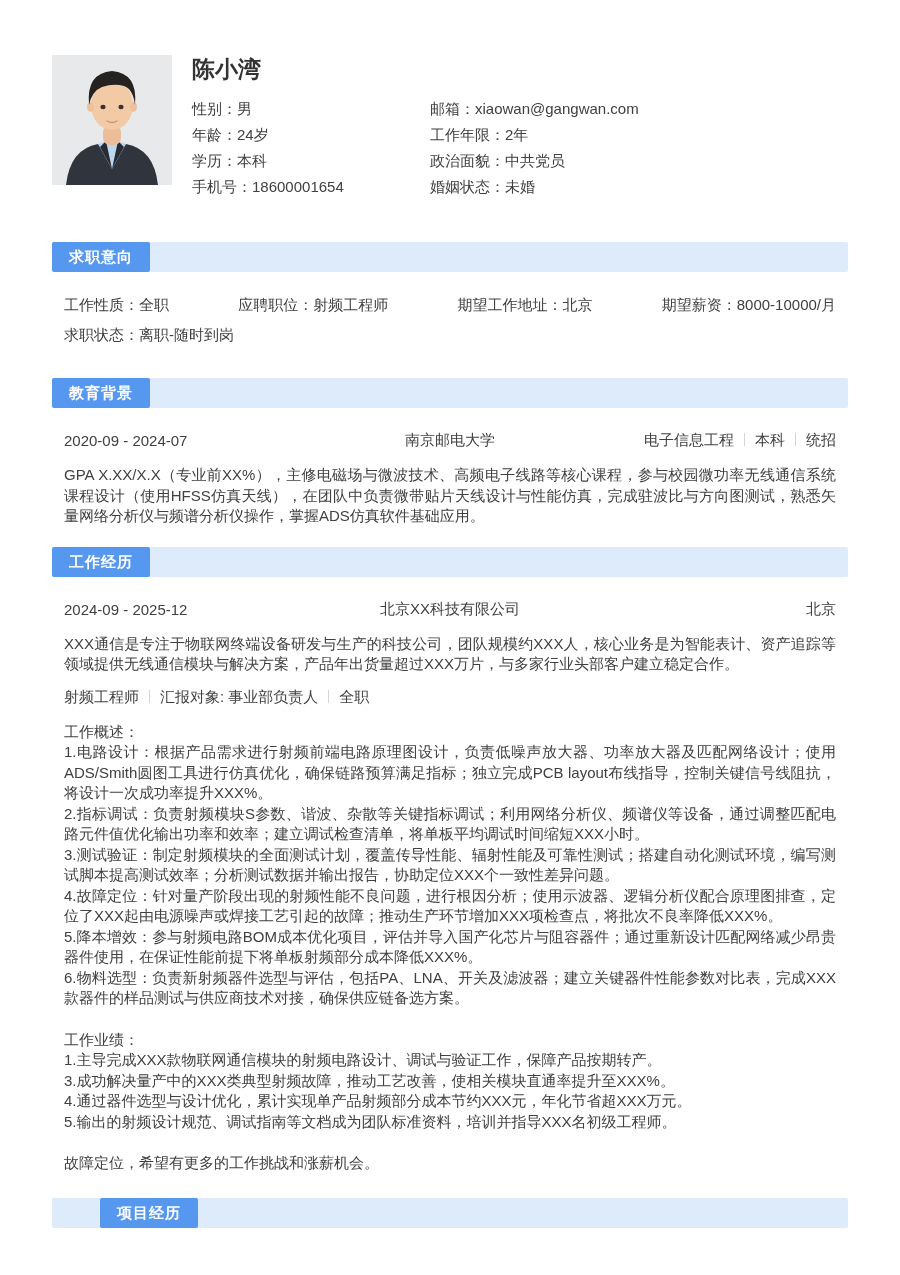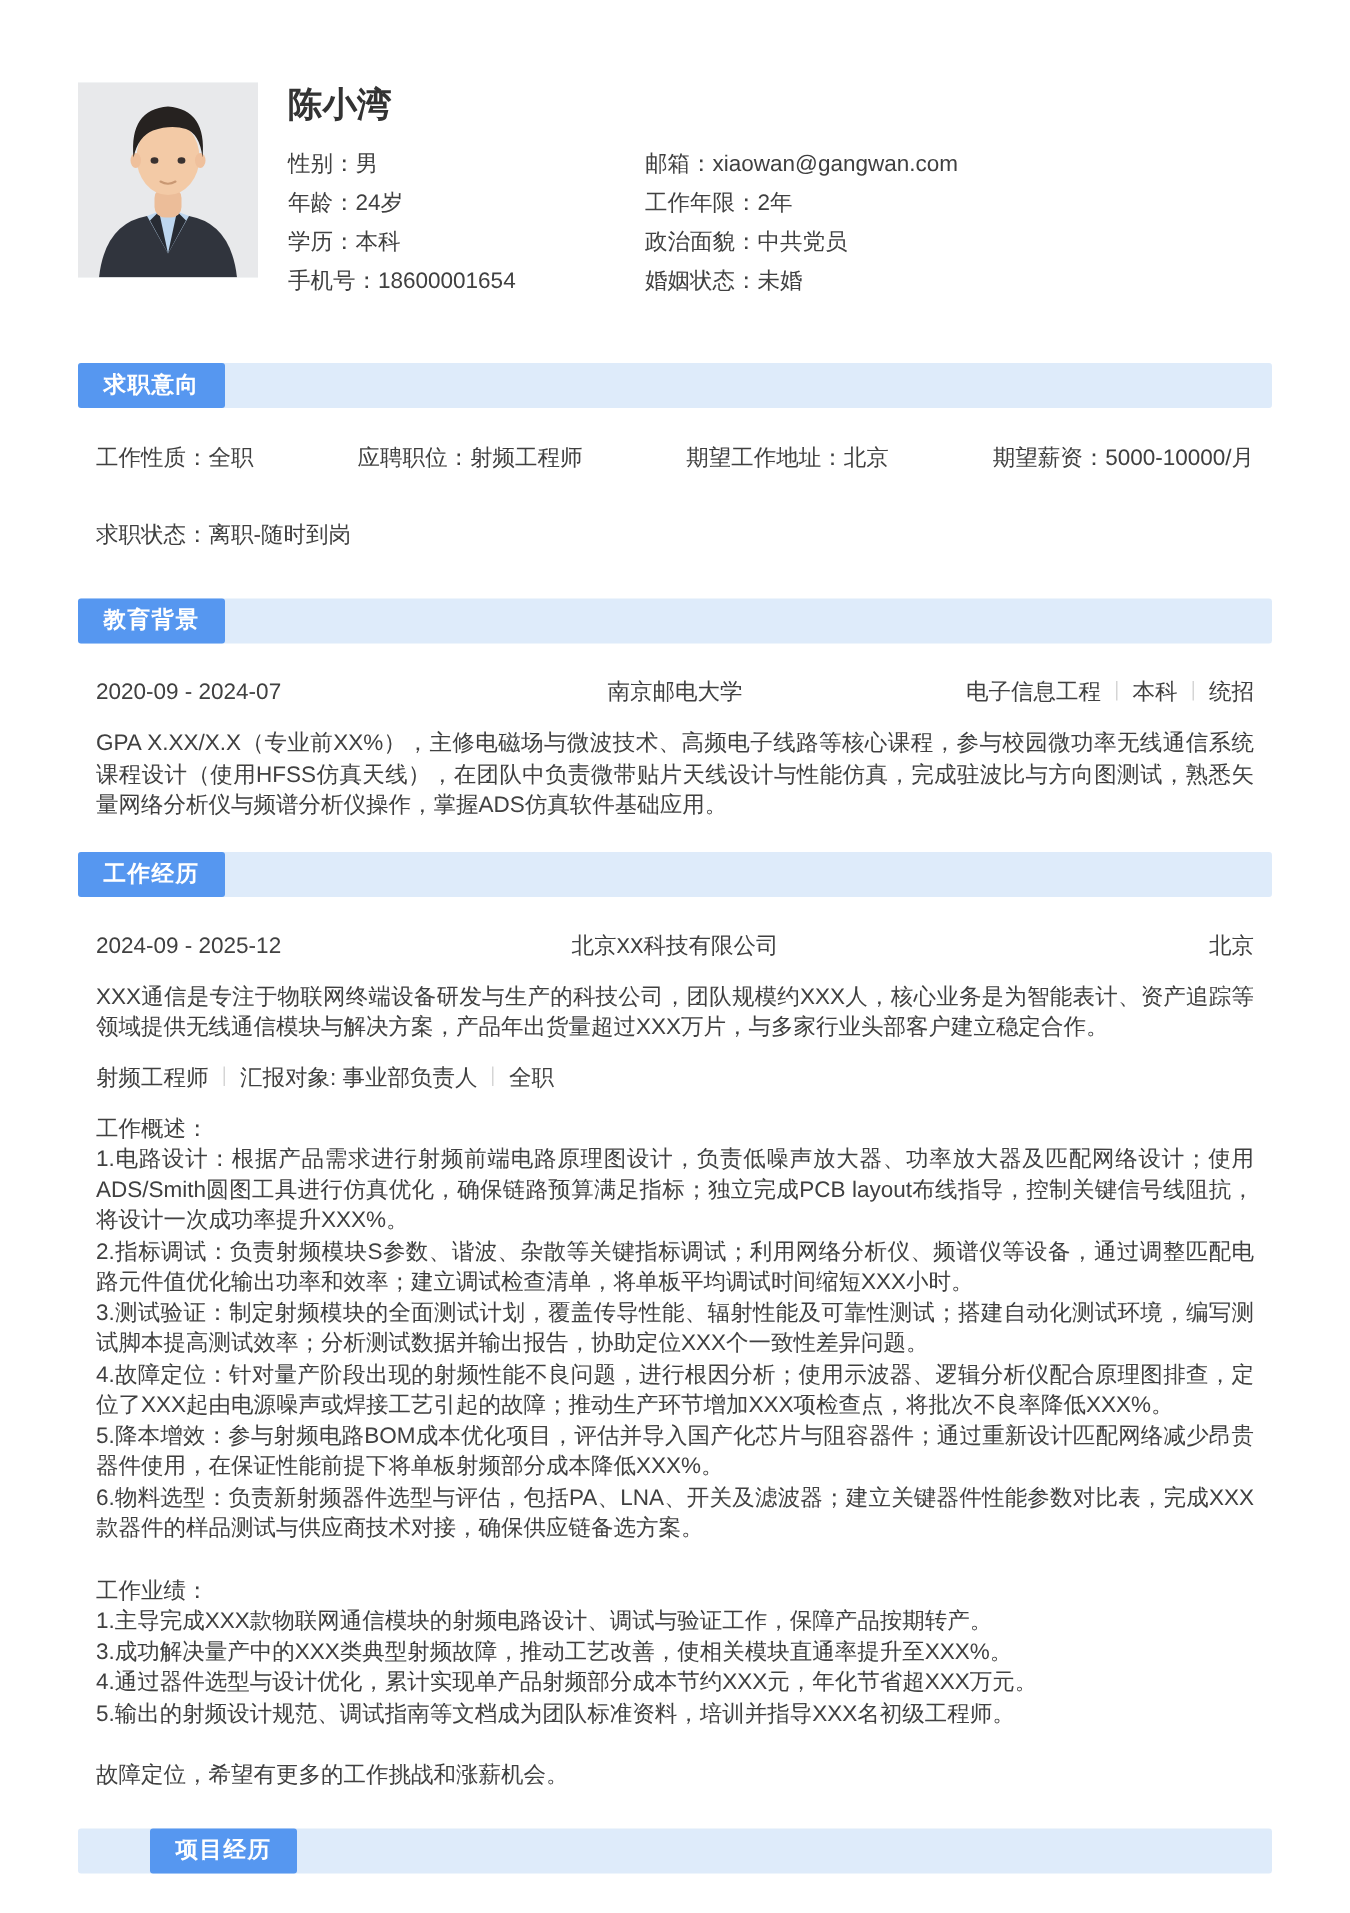--- a/index.html
+++ b/index.html
@@ -32,29 +32,29 @@
     background:var(--accent);color:#ffffff;font-size:15px;font-weight:bold;
     text-align:center;border-radius:2px;letter-spacing:1px;
   }
   .section-content{padding:0 12px;}
   
   .meta-row{
     display:grid;grid-template-columns:1fr auto 1fr;align-items:center;
     margin-top:23px;font-size:15px;
   }
   .meta-row .m-left{text-align:left;}
-  .meta-row .m-center{text-align:center;font-family:Liberation Mono, monospace;}
+  .meta-row .m-center{text-align:center;}
   .meta-row .m-right{text-align:right;}
   .vdiv{display:inline-block;width:1px;height:13px;background:var(--divider);margin:0 10px;vertical-align:-1px;}
   .para{margin:15px 0 0 0;line-height:20.5px;text-align:justify;}
   .lines{margin-top:15px;line-height:20.5px;}
   .lines div{text-align:justify;}
   
   .intent-row{display:flex;justify-content:space-between;margin-top:24px;}
-  .intent-row2{margin-top:32px;}
+  .intent-row2{margin-top:11px;}
   
   .position-line{margin-top:13px;white-space:nowrap;}
   
   .sec-intent .section-bar{margin-top:42px;}
   .sec-edu .section-bar{margin-top:33px;}
   .sec-work .section-bar{margin-top:20px;}
   .sec-proj .section-bar{margin-top:24px;padding-left:48px;}
   .block-gap{margin-top:21px;}
 </style>
 </head>
@@ -97,21 +97,21 @@
 
   <section class="sec-intent">
     <div class="section-bar">
       <span class="badge">求职意向</span>
     </div>
     <div class="section-content">
       <div class="intent-row">
         <span class="info-item"><span class="label">工作性质：</span><span>全职</span></span>
         <span class="info-item"><span class="label">应聘职位：</span><span>射频工程师</span></span>
         <span class="info-item"><span class="label">期望工作地址：</span><span>北京</span></span>
-        <span class="info-item"><span class="label">期望薪资：</span><span>5000-10000/月</span></span>
+        <span class="info-item"><span class="label">期望薪资：</span><span>8000-10000/月</span></span>
       </div>
       <div class="intent-row2">
         <span class="info-item"><span class="label">求职状态：</span><span>离职-随时到岗</span></span>
       </div>
     </div>
   </section>
 
   <section class="sec-edu">
     <div class="section-bar">
       <span class="badge">教育背景</span>

